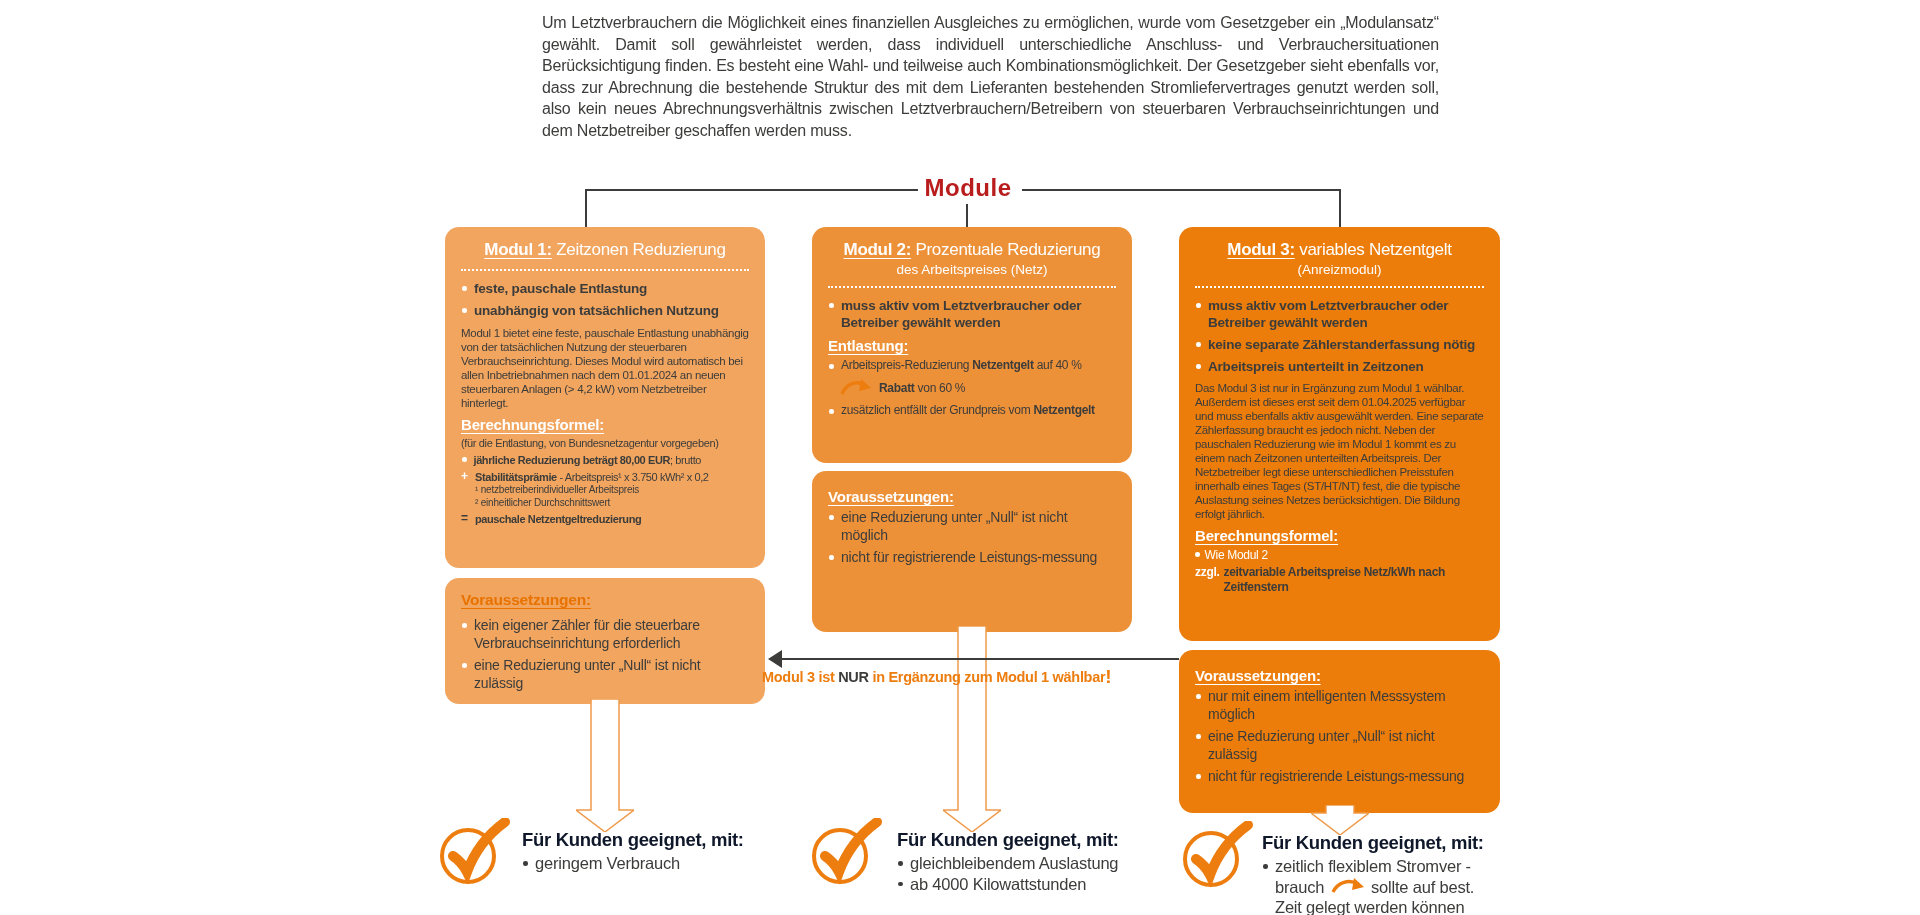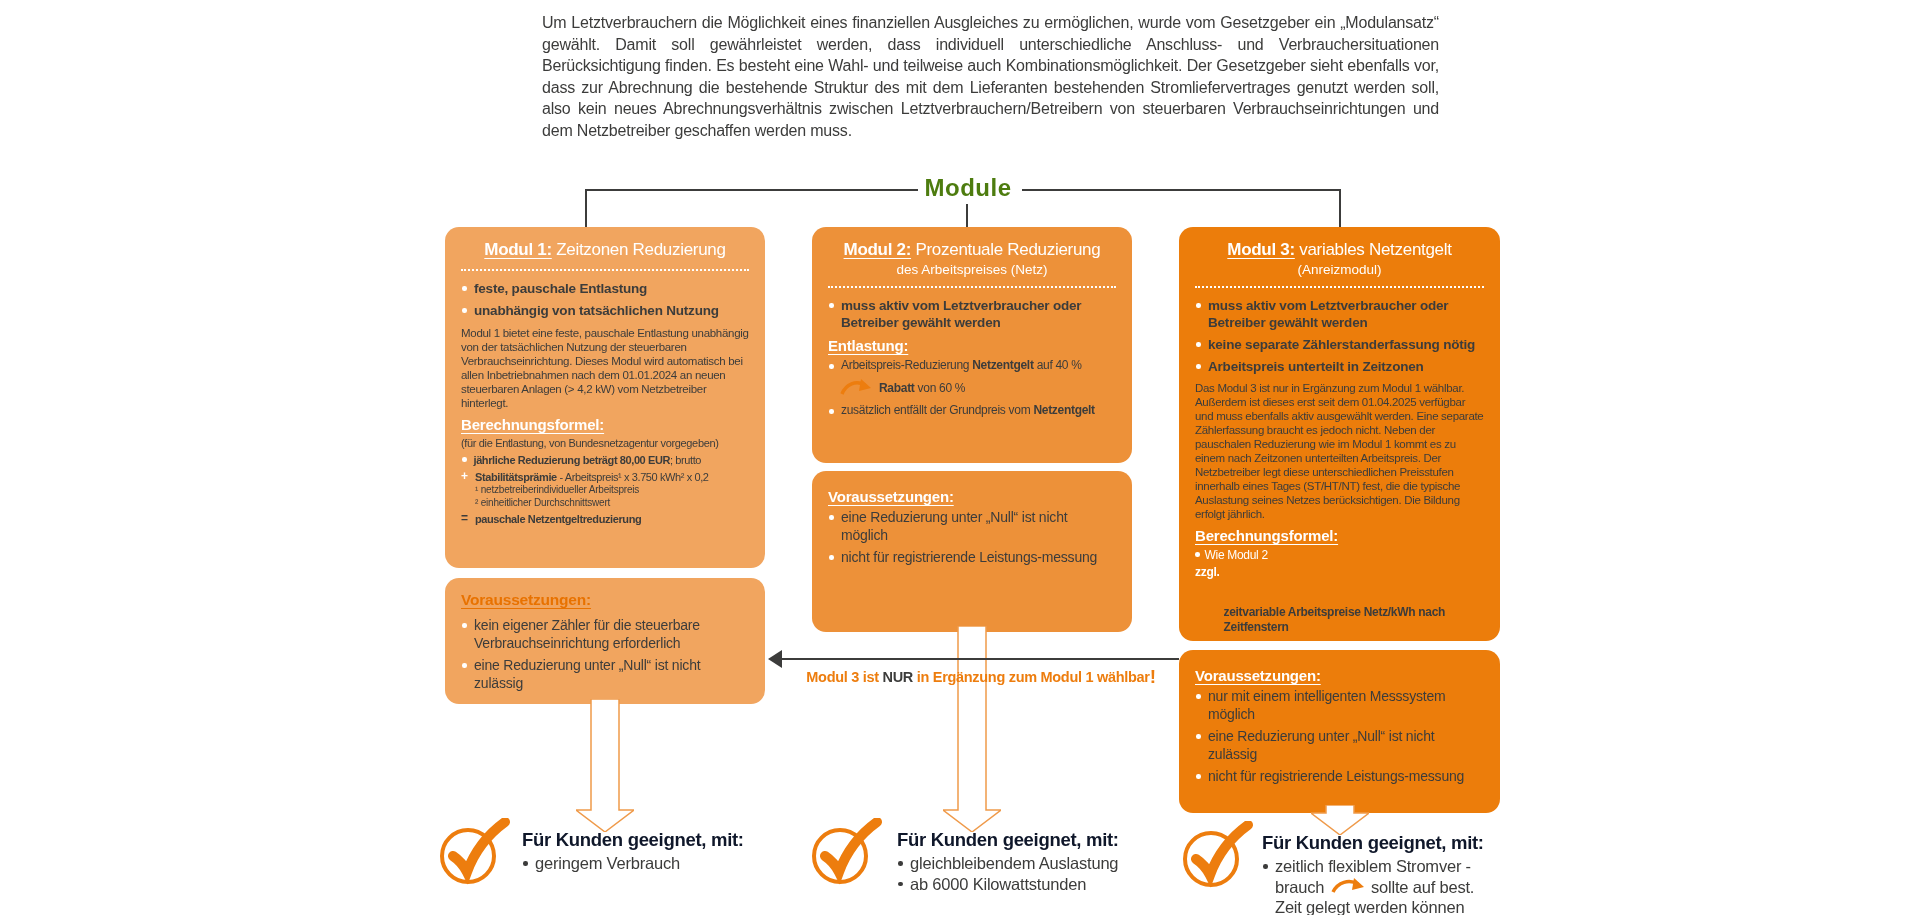--- a/index.html
+++ b/index.html
@@ -5,21 +5,21 @@
   html,body{margin:0;padding:0;background:#fff;}
   .canvas{position:relative;width:1920px;height:915px;background:#ffffff;overflow:hidden;
           font-family:"Liberation Sans",sans-serif;color:#3C3C3B;}
 
   
   .intro{position:absolute;left:542px;top:12px;width:897px;font-size:16px;line-height:21.5px;
          text-align:justify;letter-spacing:-0.2px;margin:0;color:#3C3C3B;}
 
   
   .tree-label{position:absolute;left:893px;top:174px;width:150px;text-align:center;
-              font-size:24px;font-weight:bold;color:#4d7c0f;letter-spacing:0.5px;}
+              font-size:24px;font-weight:bold;color:#b91c1c;letter-spacing:0.5px;}
   .hline,.vline{position:absolute;background:#3C3C3B;}
   .hl-left{left:585px;top:189px;width:333px;height:2px;}
   .hl-right{left:1022px;top:189px;width:319px;height:2px;}
   .vl-1{left:585px;top:189px;width:2px;height:38px;}
   .vl-2{left:966px;top:204px;width:2px;height:23px;}
   .vl-3{left:1339px;top:189px;width:2px;height:38px;}
 
   
   .box{position:absolute;width:320px;border-radius:14px;padding:11px 16px;box-sizing:border-box;}
   .m1{background:#F1A55F;}
@@ -56,33 +56,33 @@
   .fn{font-size:10px;letter-spacing:-0.2px;line-height:12.5px;}
 
   .relief li{font-size:12px;line-height:15px;letter-spacing:-0.3px;margin-bottom:3px;}
   .rabatt{display:flex;align-items:center;gap:7px;padding-left:12px;margin:1px 0 5px;font-size:12px;letter-spacing:-0.3px;}
 
   .m3 .small{margin:6px 0 5px;}
   .wie{display:flex;gap:5px;align-items:flex-start;color:#fff;font-size:12px;letter-spacing:-0.3px;margin-bottom:3px;}
   .wie .wdot{flex:none;width:4.5px;height:4.5px;border-radius:50%;background:#fff;margin-top:4px;}
   .zzgl{display:flex;gap:4px;font-size:12px;line-height:15px;letter-spacing:-0.3px;}
   .zzgl .lab{color:#fff;font-weight:bold;flex:none;}
-  .zzgl b{font-weight:bold;margin-top:40px;}
+  .zzgl b{font-weight:bold;}
 
   
   .down-arrow{position:absolute;}
   .a1{left:576px;top:699px;}
   .a2{left:943px;top:626px;}
   .a3{left:1311px;top:805px;}
 
   
   .note-line{position:absolute;left:781px;top:658px;width:398px;height:2px;background:#3C3C3B;}
   .note-head{position:absolute;left:768px;top:650px;width:0;height:0;
              border-top:9px solid transparent;border-bottom:9px solid transparent;border-right:14px solid #3C3C3B;}
-  .note-text{position:absolute;left:781px;top:666px;width:400px;text-align:center;color:#ED7D0E;
+  .note-text{position:absolute;left:762px;top:666px;width:400px;text-align:left;color:#ED7D0E;
              font-weight:bold;font-size:14.5px;letter-spacing:-0.3px;}
   .note-text .nur{color:#3C3C3B;}
   .note-text .bang{font-size:19px;vertical-align:-1px;}
 
   
   .check-icon{position:absolute;width:72px;height:68px;}
   .ci1{left:438px;top:818px;}
   .ci2{left:810px;top:818px;}
   .ci3{left:1181px;top:821px;}
   .suit{position:absolute;width:300px;}
@@ -232,21 +232,21 @@
   </div>
 
   <svg class="check-icon ci2" viewBox="0 0 72 68">
     <circle cx="30" cy="38" r="26" fill="none" stroke="#ED7D0E" stroke-width="4"></circle>
     <path d="M15 38 C21 42 26 48 29 54 C36 35 49 17 67 4" fill="none" stroke="#ED7D0E" stroke-width="10" stroke-linecap="round"></path>
   </svg>
   <div class="suit s2">
     <h4 class="suit-head">Für Kunden geeignet, mit:</h4>
     <ul class="suit-list">
       <li>gleichbleibendem Auslastung</li>
-      <li>ab 6000 Kilowattstunden</li>
+      <li>ab 4000 Kilowattstunden</li>
     </ul>
   </div>
 
   <svg class="check-icon ci3" viewBox="0 0 72 68">
     <circle cx="30" cy="38" r="26" fill="none" stroke="#ED7D0E" stroke-width="4"></circle>
     <path d="M15 38 C21 42 26 48 29 54 C36 35 49 17 67 4" fill="none" stroke="#ED7D0E" stroke-width="10" stroke-linecap="round"></path>
   </svg>
   <div class="suit s3">
     <h4 class="suit-head">Für Kunden geeignet, mit:</h4>
     <ul class="suit-list">

